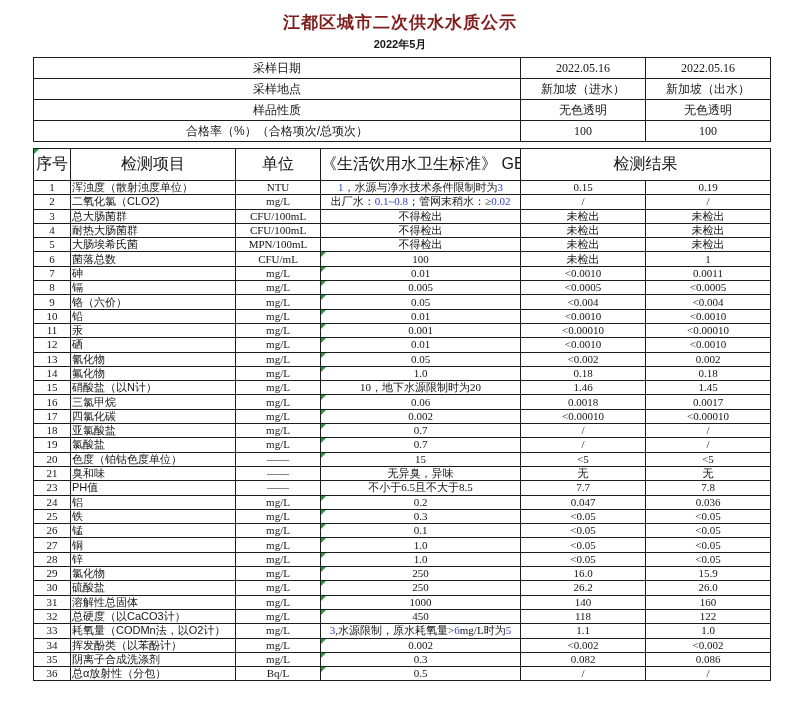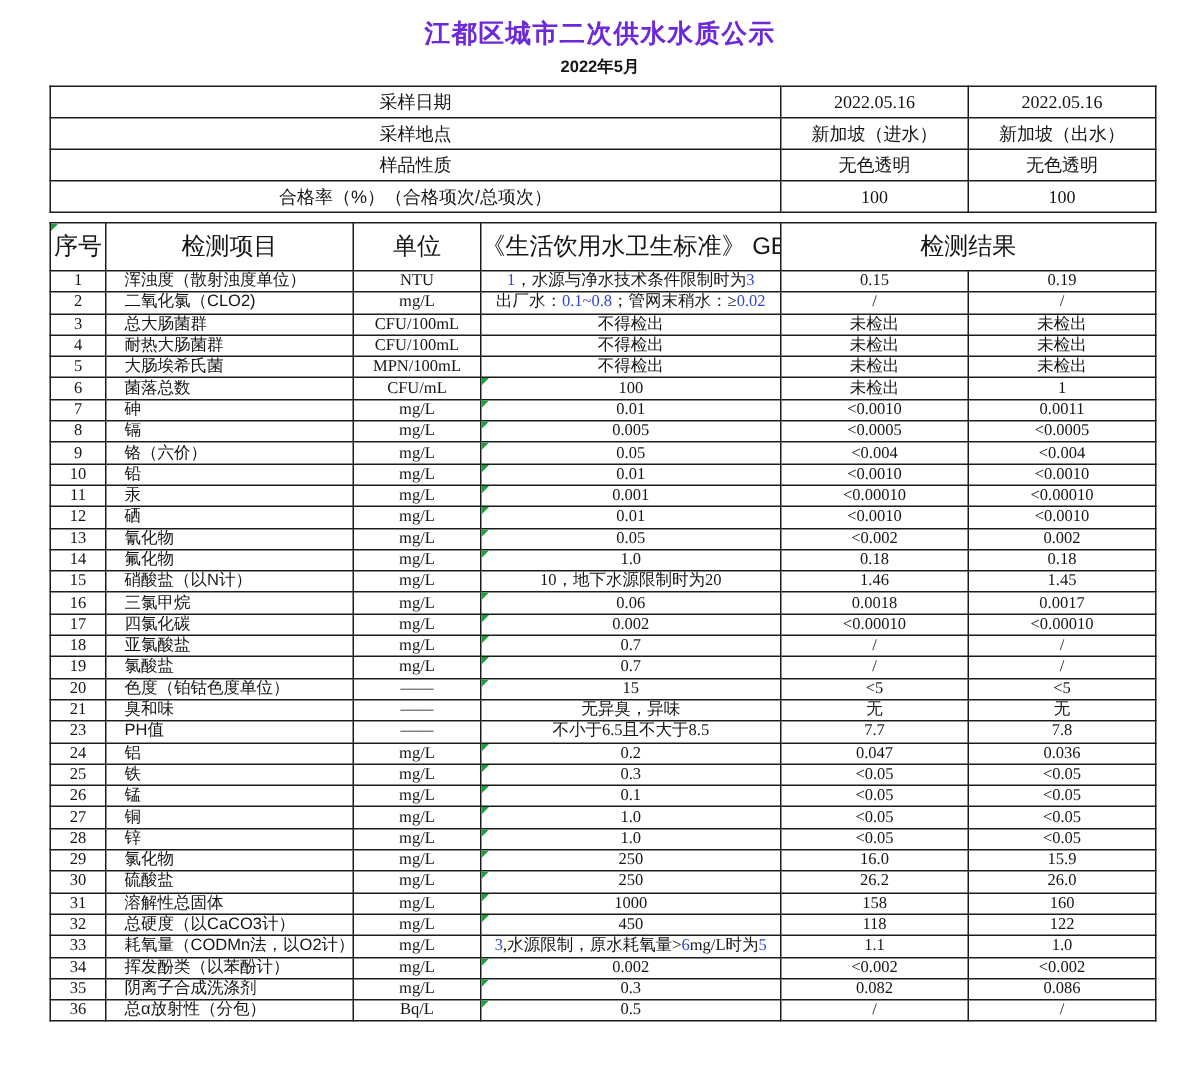--- a/index.html
+++ b/index.html
@@ -2,39 +2,39 @@
 <html><head>
 <meta charset="utf-8">
 <style>
   html,body { margin:0; padding:0; background:#ffffff; }
   .doc {
     position:relative; width:800px; height:716px; background:#ffffff;
     font-family:"Liberation Serif", serif; color:#151515; overflow:hidden;
   }
   .title {
     padding-top:11px; text-align:center; font-size:17px; font-weight:bold;
-    letter-spacing:1px; font-family:"Liberation Sans", sans-serif; color:#6d28d9;
+    letter-spacing:1px; font-family:"Liberation Sans", sans-serif; color:#7f1d1d;
   }
   .subtitle {
     text-align:center; font-size:11px; font-weight:bold; margin-top:3px;
     font-family:"Liberation Sans", sans-serif;
   }
   table { border-collapse:collapse; table-layout:fixed; margin-left:33px; }
   td, th { border:1px solid #1c1c1c; padding:0; overflow:hidden; white-space:nowrap; position:relative; font-weight:normal; }
 
   
   .info { margin-top:5px; width:737px; }
   .info td { height:20px; text-align:center; font-size:12px; }
   .info td.lbl { font-family:"Liberation Sans", sans-serif; }
 
   
   .main { margin-top:6px; width:737px; }
   .main th { height:31px; text-align:center; font-size:16px; font-family:"Liberation Sans", sans-serif; }
   .main td { height:13.3px; font-size:11px; line-height:13px; text-align:center; }
-  .main td.item { text-align:left; padding-left:12px; font-family:"Liberation Sans", sans-serif; }
+  .main td.item { text-align:left; padding-left:1px; font-family:"Liberation Sans", sans-serif; }
   .main td.num  { font-size:11px; }
 
   .tri {
     position:absolute; left:0; top:0; width:0; height:0;
     border-top:5px solid #1f9d3f; border-right:5px solid transparent;
   }
   .bnum { color:#3344cc; }
 </style>
 </head>
 <body>
@@ -323,21 +323,21 @@
           <td>mg/L</td>
           <td><span class="tri"></span>250</td>
           <td>26.2</td>
           <td>26.0</td>
         </tr>
         <tr>
           <td class="num">31</td>
           <td class="item">溶解性总固体</td>
           <td>mg/L</td>
           <td><span class="tri"></span>1000</td>
-          <td>158</td>
+          <td>140</td>
           <td>160</td>
         </tr>
         <tr>
           <td class="num">32</td>
           <td class="item">总硬度（以CaCO3计）</td>
           <td>mg/L</td>
           <td><span class="tri"></span>450</td>
           <td>118</td>
           <td>122</td>
         </tr>

